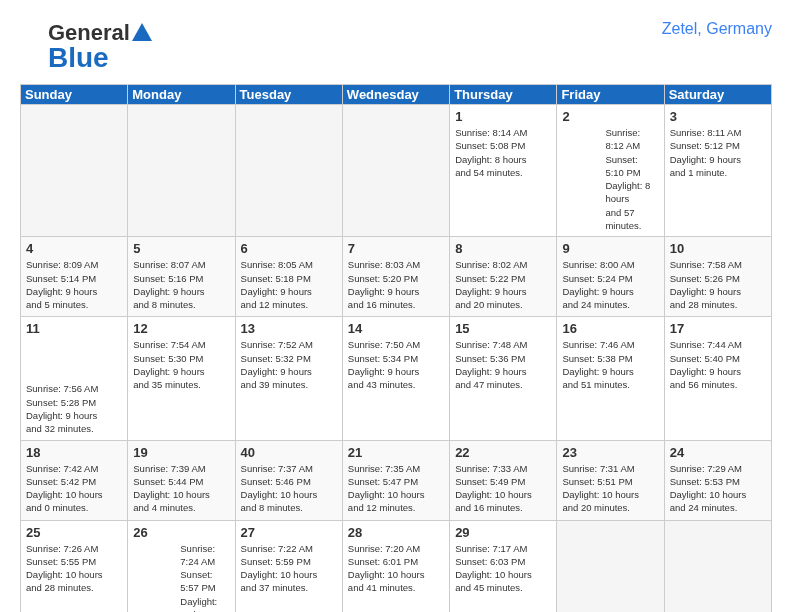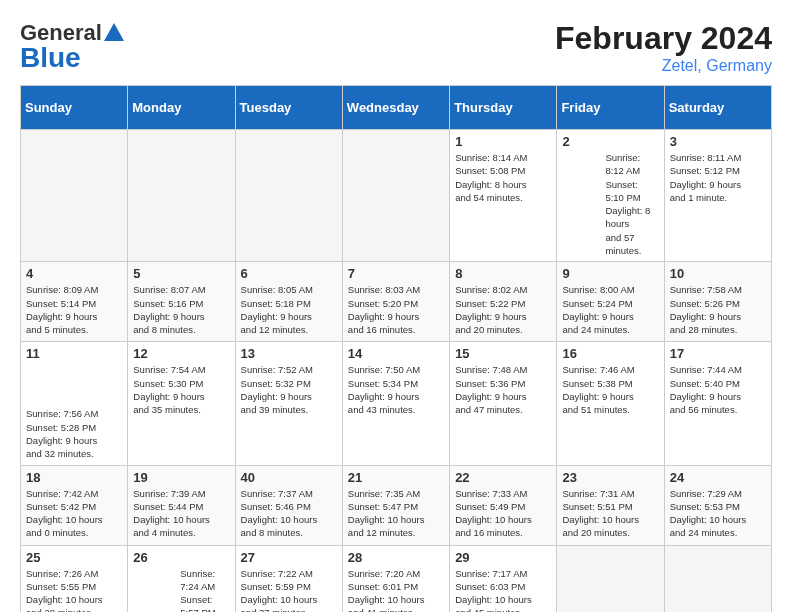--- a/index.html
+++ b/index.html
@@ -13,20 +13,21 @@
     .page {
       width: 792px;
       min-height: 612px;
       padding: 20px 20px 10px 20px;
     }
     .header {
       display: flex;
       justify-content: space-between;
       align-items: flex-start;
       margin-bottom: 10px;
+      margin-left: 28px;
     }
     .logo {
       display: flex;
       flex-direction: column;
       align-items: flex-start;
     }
     .logo-text {
       display: flex;
       align-items: center;
       font-size: 22px;
@@ -60,21 +61,21 @@
     .calendar {
       width: 100%;
       border-collapse: collapse;
       table-layout: fixed;
     }
     .calendar thead tr th {
       background: #1a6bbf;
       color: #fff;
       font-size: 13px;
       font-weight: bold;
-      padding: 14px 4px;
+      padding: 2px 4px;
       text-align: left;
       border: 1px solid #ccc;
     }
     .calendar tbody tr td {
       border: 1px solid #ccc;
       vertical-align: top;
       padding: 4px 5px;
       font-size: 10px;
       color: #333;
       height: 80px;
@@ -104,21 +105,20 @@
 <div class="page">
   <div class="header">
     <div class="logo">
       <div class="logo-text">
         <span class="logo-general">General</span>
         <div class="logo-triangle"></div>
       </div>
       <span class="logo-blue" style="font-size:28px;font-weight:bold;margin-top:-4px;">Blue</span>
     </div>
     <div class="title-block">
-      <h1>February 2024</h1>
       <h2>Zetel, Germany</h2>
     </div>
   </div>
 
   <table class="calendar">
     <thead>
       <tr>
       <th>Sunday</th>
           <th>Monday</th>
           <th>Tuesday</th>

